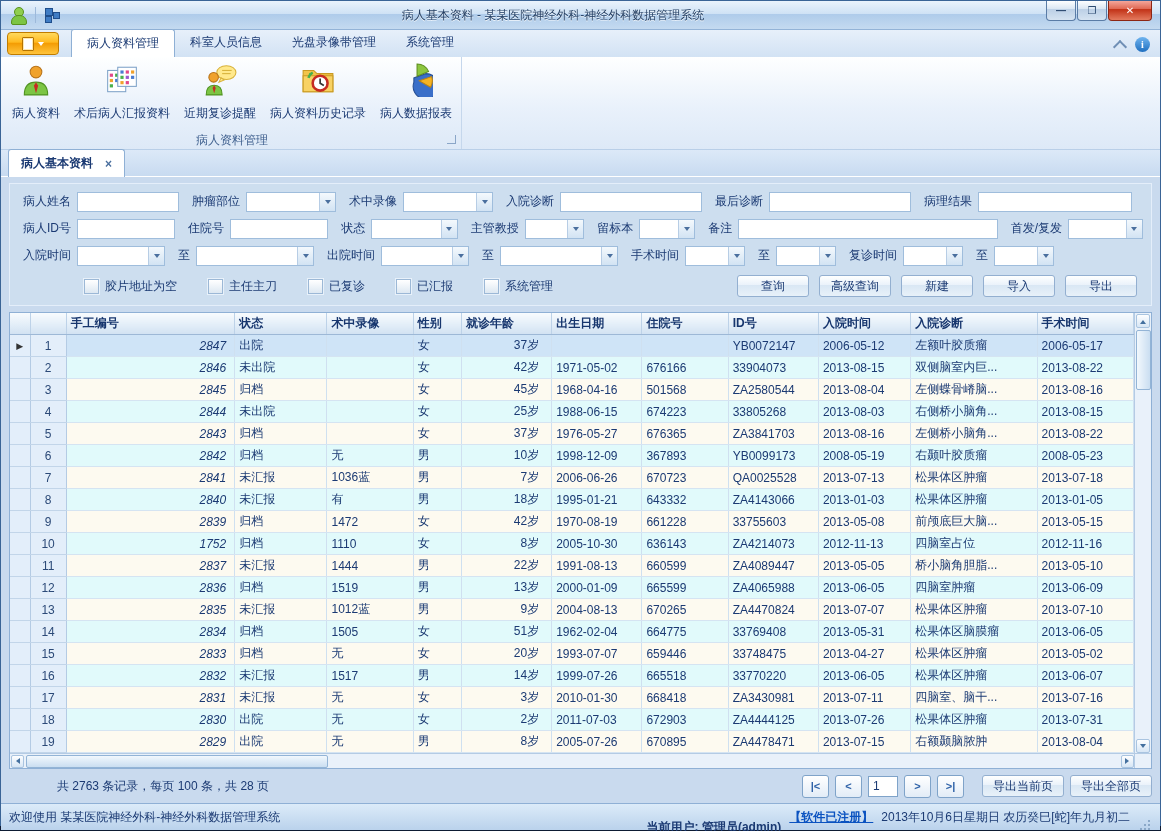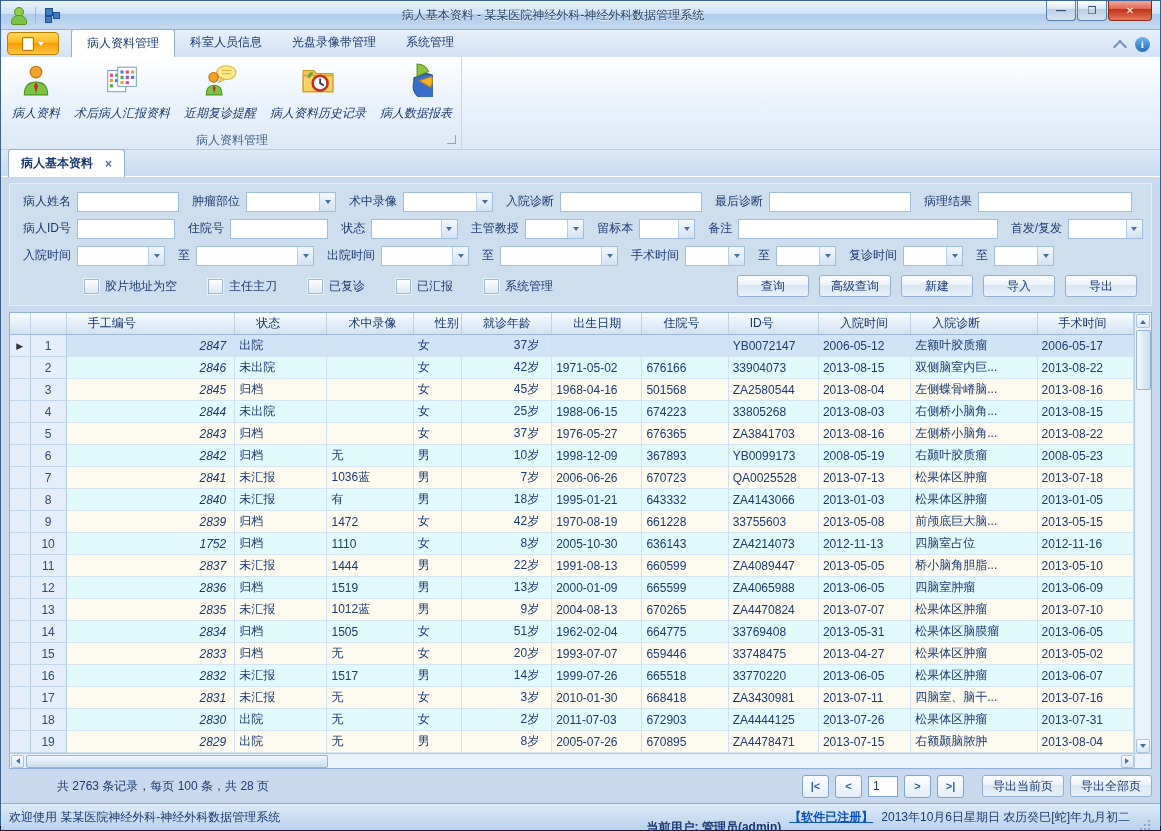--- a/index.html
+++ b/index.html
@@ -36,21 +36,21 @@
   .rtab{padding:5px 15px 6px 15px;color:#1b3a73;}
   .rtab.active{background:#fff;border:1px solid #8fb0d5;border-bottom:none;border-radius:3px 3px 0 0;padding-bottom:5px;}
   .ribbon-right{margin-left:auto;display:flex;align-items:center;gap:10px;padding:0 10px 5px 0;}
   .chev-up{width:8px;height:8px;border-top:2px solid #6f8fb5;border-right:2px solid #6f8fb5;transform:rotate(-45deg);margin-top:4px;}
   .info-ic{width:15px;height:15px;border-radius:50%;background:linear-gradient(#6fb4ef,#1f6fc0);color:#fff;
     font-weight:bold;font-size:10px;display:flex;align-items:center;justify-content:center;font-family:"Liberation Serif",serif;}
 
   
   .ribbon-body{height:92px;flex:0 0 92px;background:linear-gradient(#feffff,#e9f1fb 55%,#dde9f7);border-bottom:1px solid #b9cfe8;display:flex;}
   .rgroup{display:flex;flex-direction:column;border-right:1px solid #c5d7ec;padding:2px 2px 0 4px;}
-  .rbtns{display:flex;flex:1;font-style:italic;}
+  .rbtns{display:flex;flex:1;}
   .rbtn{display:flex;flex-direction:column;align-items:center;padding:4px 7px 0 7px;border-radius:3px;}
   .rbtn svg{width:34px;height:34px;}
   .rbtn .lbl{margin-top:5px;white-space:nowrap;}
   .rgroup-label{height:17px;text-align:center;color:#40618f;position:relative;}
   .dlauncher{position:absolute;right:3px;top:3px;width:8px;height:8px;border-right:1px solid #8aa6c8;border-bottom:1px solid #8aa6c8;}
 
   
   .doc-tabs{height:27px;flex:0 0 27px;background:linear-gradient(#dce9f8,#c7daf0);display:flex;align-items:flex-end;padding-left:7px;box-shadow:inset 0 -1px 0 #fff;}
   .doc-tab{background:#fff;border:1px solid #8fb0d5;border-bottom:none;border-radius:3px 3px 0 0;padding:5px 12px;display:flex;gap:12px;align-items:center;font-weight:bold;}
   .tab-close{color:#4a6f9e;font-weight:bold;}
@@ -71,21 +71,21 @@
   .cb{width:13px;height:13px;border:1px solid #9cb8d6;background:linear-gradient(#ffffff,#dde8f2);margin-right:6px;box-shadow:0 0 0 1px #e8f1fa;}
   .actions{margin-left:auto;display:flex;gap:10px;padding-right:4px;}
   .btn{min-width:72px;height:22px;border:1px solid #93afd0;border-radius:3px;box-sizing:border-box;
     background:linear-gradient(#feffff,#eaf2fa 45%,#d9e7f4 46%,#e8f1f9);display:flex;align-items:center;justify-content:center;padding:0 8px;}
 
   
   .grid-panel{margin-top:6px;height:455px;flex:0 0 455px;background:#fff;border:1px solid #8fb0d5;
     display:grid;grid-template-columns:1fr 17px;grid-template-rows:1fr 15px;}
   table{border-collapse:collapse;table-layout:fixed;width:100%;}
   th{height:21px;background:linear-gradient(#f8fbfe,#e3eef8 55%,#d2e2f2);border-right:1px solid #bdd2e8;border-bottom:1px solid #9db8d6;
-    font-weight:normal;text-align:left;padding:0 21px;color:#17366e;overflow:hidden;white-space:nowrap;}
+    font-weight:bold;text-align:left;padding:0 4px;color:#17366e;overflow:hidden;white-space:nowrap;}
   td{height:21px;border-right:1px solid #cfe0f0;border-bottom:1px solid #d5e4f2;padding:0 4px;overflow:hidden;white-space:nowrap;}
   td.rnum{background:#e3eefa;text-align:center;border-right:1px solid #b4cbe4;border-bottom:1px solid #c2d5e9;color:#2c4a78;}
   td.rsel{background:#e3eefa;border-right:1px solid #b4cbe4;border-bottom:1px solid #c2d5e9;text-align:center;color:#333;font-size:9px;}
   tr.cream td.c{background:#fdfaf0;}
   tr.cyan td.c{background:#e1fafb;}
   tr.sel td.c{background:#cfe4f7;}
   td.ra{text-align:right;padding-right:12px;}
   td.ra2{text-align:right;padding-right:8px;font-style:italic;}
 
   .vscroll{grid-column:2;grid-row:1;background:#e9f1fa;border-left:1px solid #b4cbe4;display:flex;flex-direction:column;align-items:center;padding-top:1px;}

